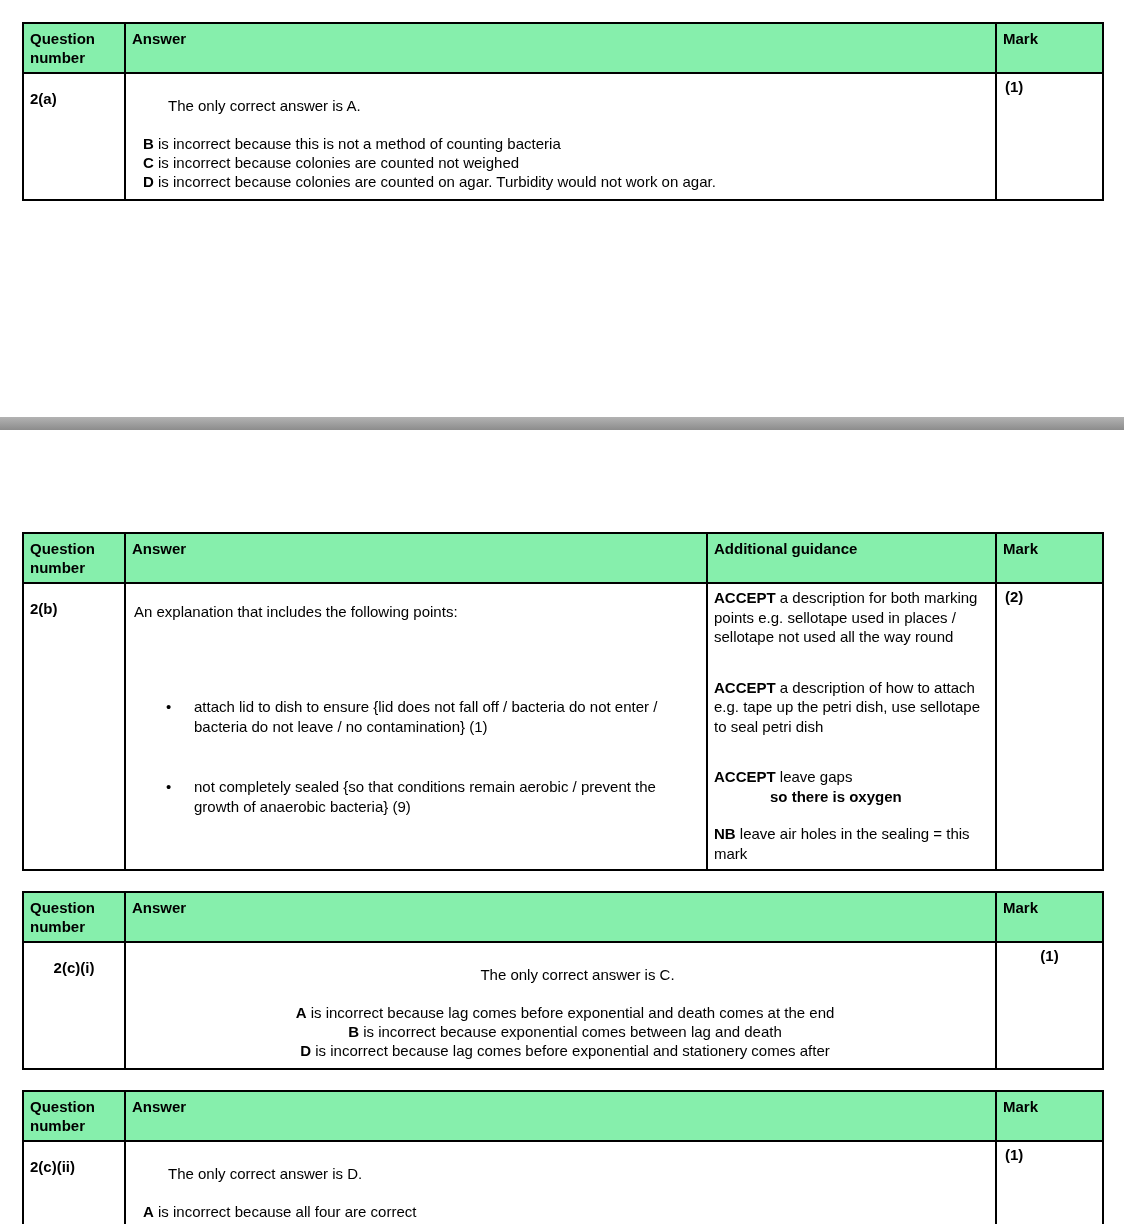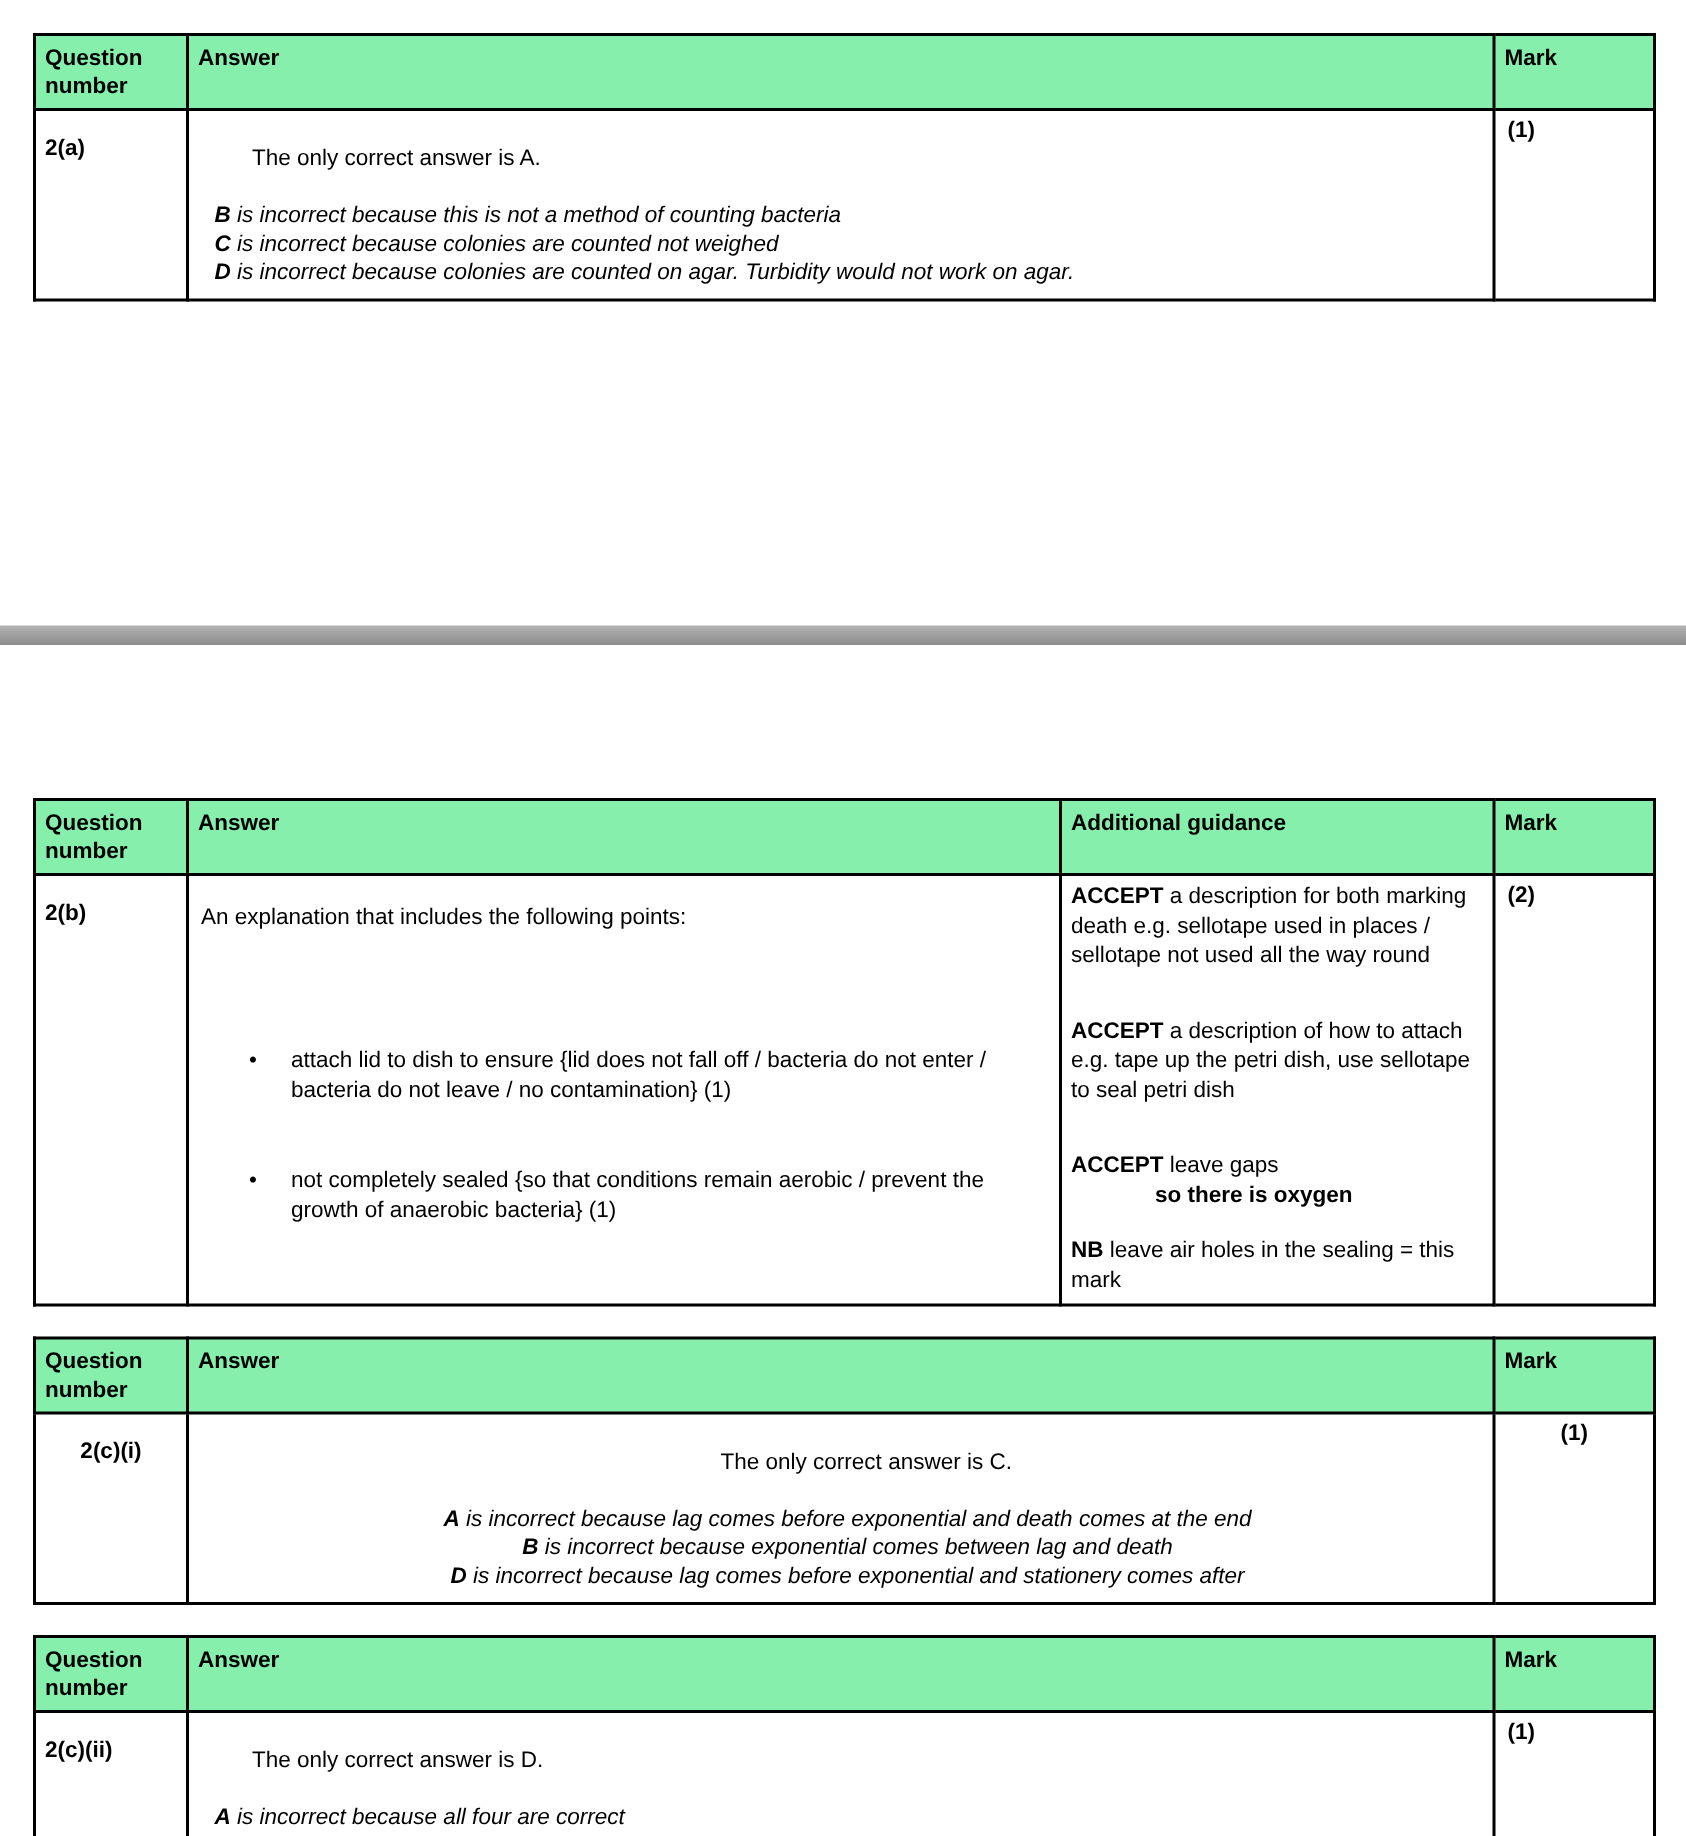--- a/index.html
+++ b/index.html
@@ -18,21 +18,21 @@
     background:#86efac; text-align:left; font-weight:bold;
     padding:5px 6px; height:40px; line-height:19px;
   }
   .t-first { margin-top:22px; }
   .q-cell { font-weight:bold; padding:16px 6px; }
   .answer-cell { padding:0 8px 8px 8px; }
   .mark-cell { vertical-align:bottom; font-weight:bold; padding:4px 8px; }
 
   
   .main-line { margin:22px 0 0 34px; line-height:19px; }
-  .incorrect-lines { margin:19px 0 0 9px; font-style:italic; line-height:19px; }
+  .incorrect-lines { margin:19px 0 0 9px; line-height:19px; }
   .inc-prefix { font-weight:bold; }
 
   .t1 td { height:118px; }
   .t1 .mark-cell { padding-bottom:18px; }
 
   
   .page-separator {
     width:1124px; height:13px; margin-top:216px;
     background:linear-gradient(#b3b3b3, #8c8c8c);
   }
@@ -111,25 +111,25 @@
   <tr>
     <td class="q-cell">2(b)</td>
     <td class="answer-cell">
       <div class="intro-line">An explanation that includes the following points:</div>
       <div class="bullet-item bullet-first">
         <span class="bullet-glyph">•</span>
         <span>attach lid to dish to ensure {lid does not fall off / bacteria do not enter / bacteria do not leave / no contamination} (1)</span>
       </div>
       <div class="bullet-item bullet-second">
         <span class="bullet-glyph">•</span>
-        <span>not completely sealed {so that conditions remain aerobic / prevent the growth of anaerobic bacteria} (1)</span>
+        <span>not completely sealed {so that conditions remain aerobic / prevent the growth of anaerobic bacteria} (9)</span>
       </div>
     </td>
     <td class="guidance-cell">
-      <div class="guide-para"><span class="kw">ACCEPT</span><span> a description for both marking death e.g. sellotape used in places / sellotape not used all the way round</span></div>
+      <div class="guide-para"><span class="kw">ACCEPT</span><span> a description for both marking points e.g. sellotape used in places / sellotape not used all the way round</span></div>
       <div class="guide-para mt"><span class="kw">ACCEPT</span><span> a description of how to attach e.g. tape up the petri dish, use sellotape to seal petri dish</span></div>
       <div class="guide-para mt">
         <span class="kw">ACCEPT</span><span> leave gaps</span>
         <div class="indent-line">so there is oxygen</div>
       </div>
       <div class="guide-para mt-lg"><span class="kw">NB</span><span> leave air holes in the sealing = this mark</span></div>
     </td>
     <td class="mark-cell">(2)</td>
   </tr>
 </tbody>

